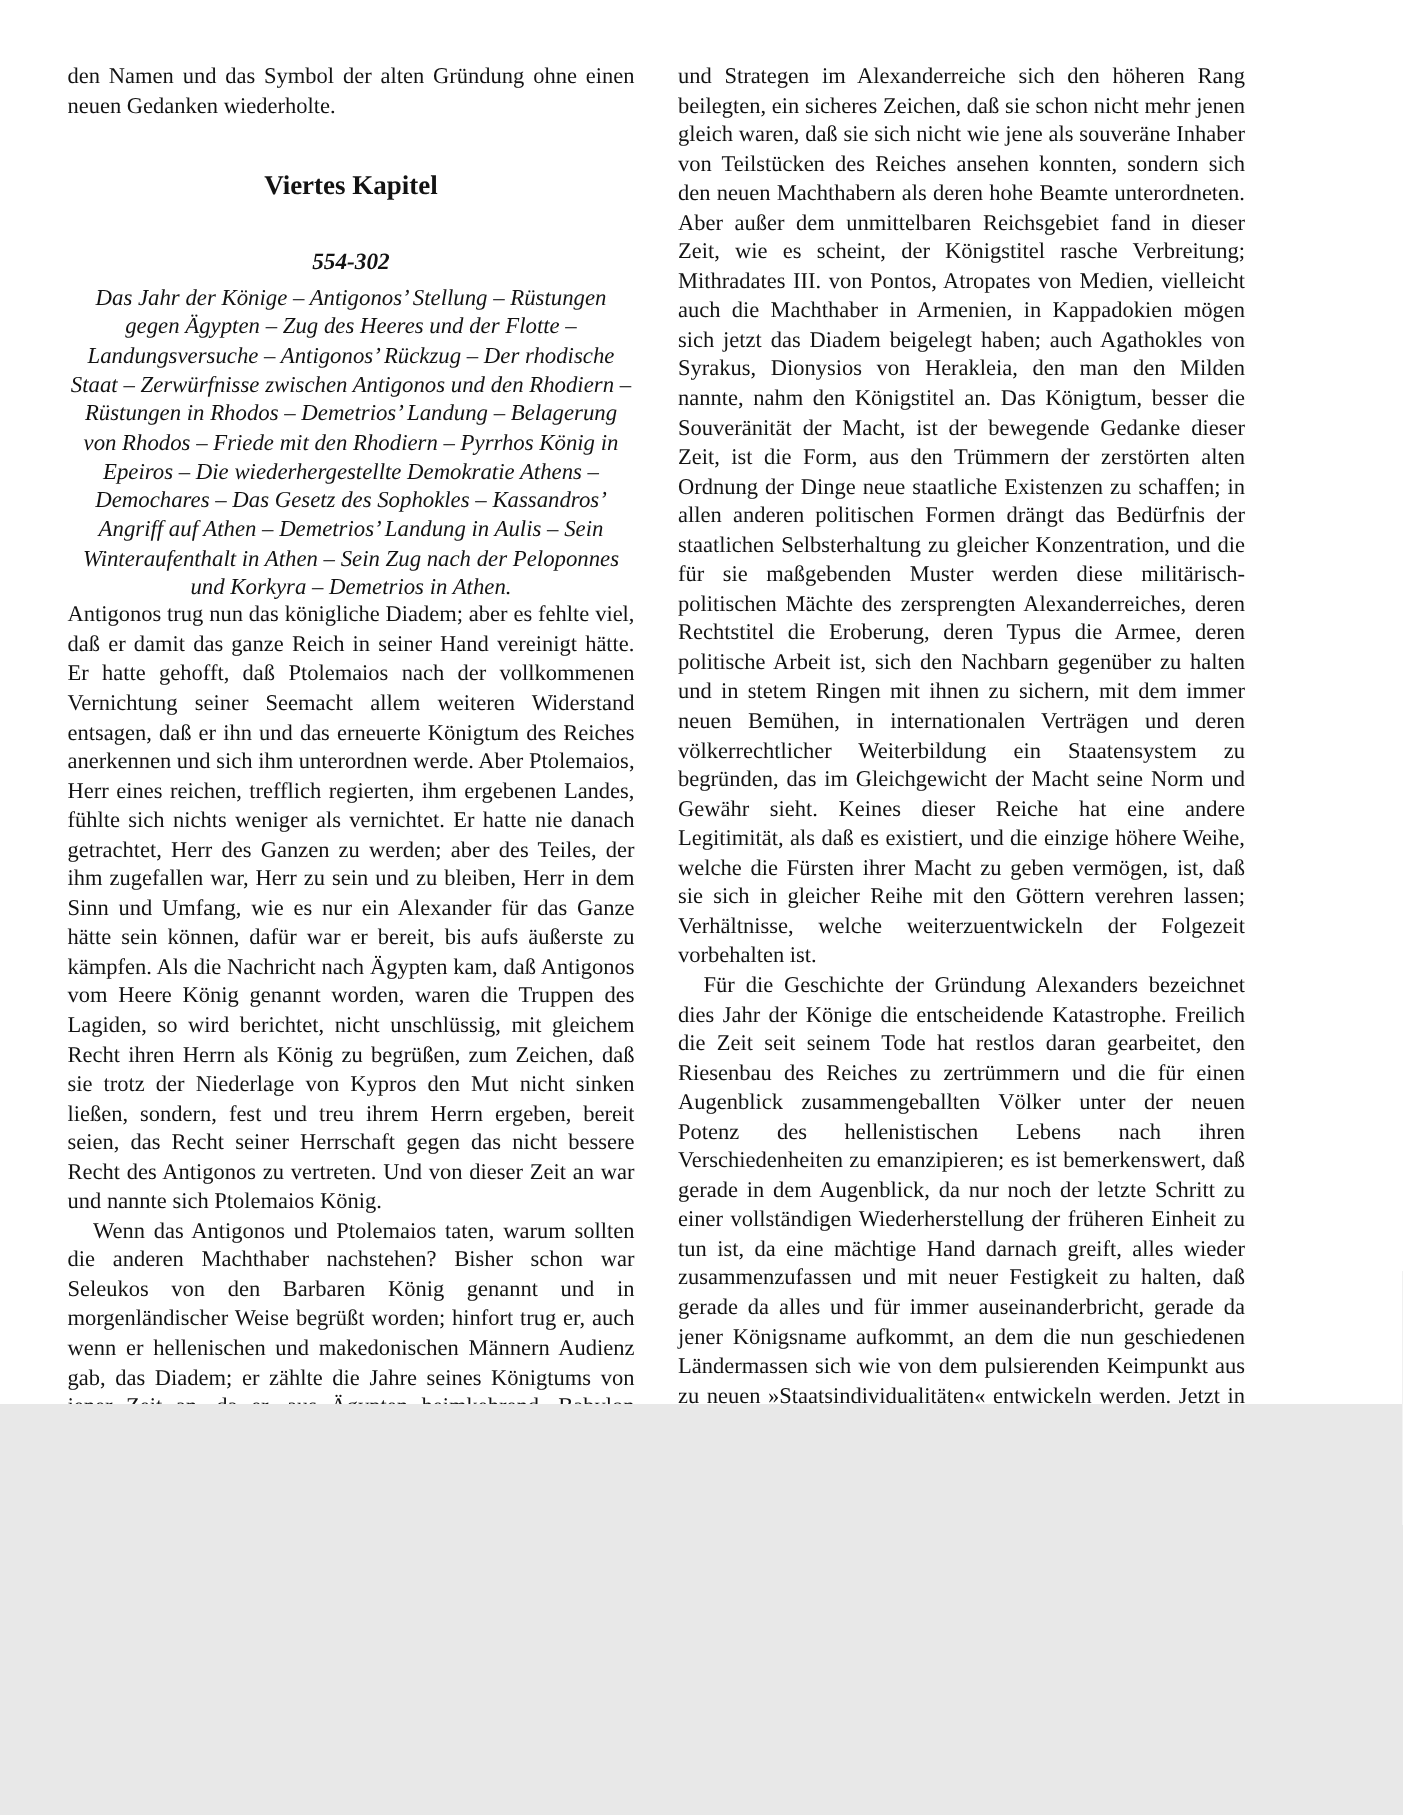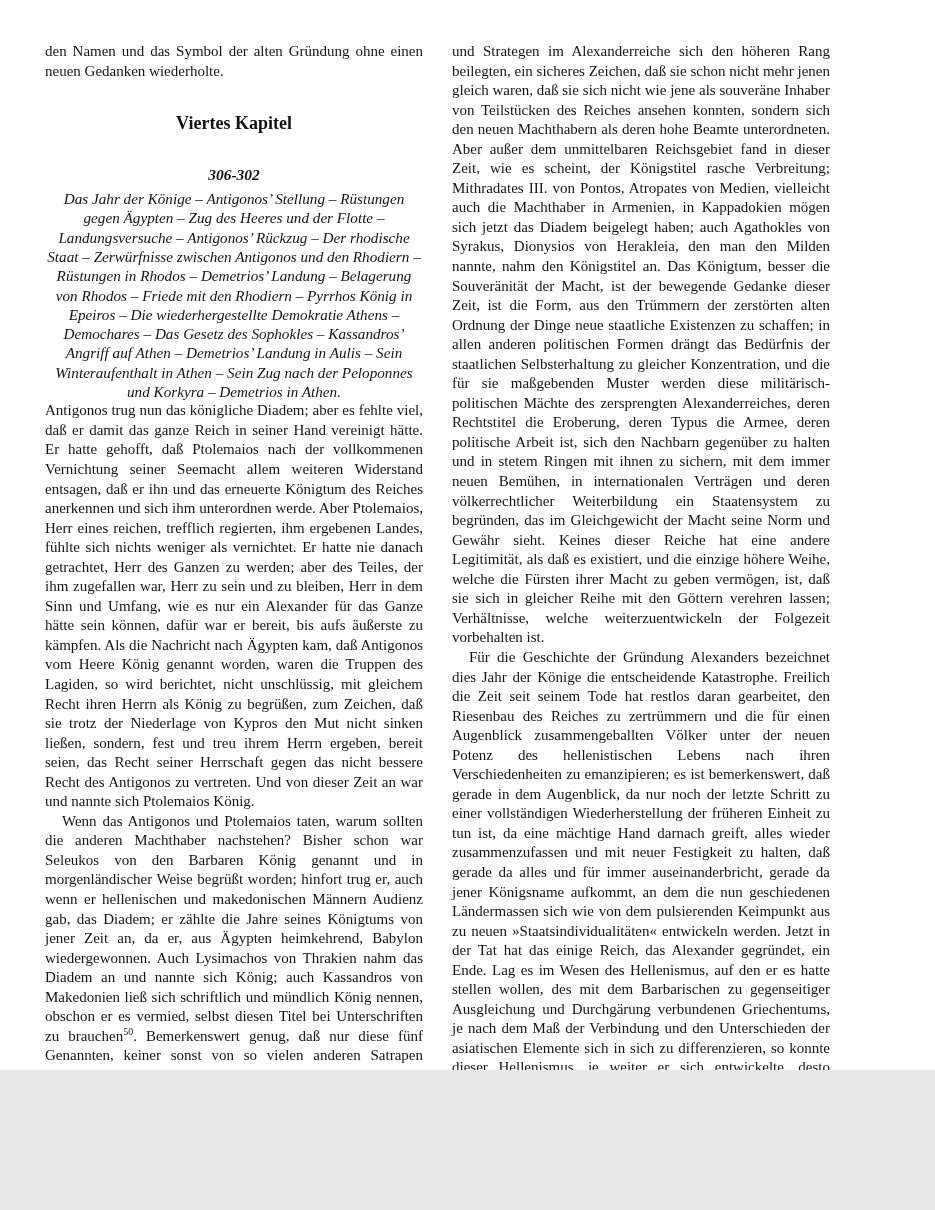--- a/index.html
+++ b/index.html
@@ -1,19 +1,19 @@
 <!DOCTYPE html>
 <html lang="de"><head>
 <meta charset="utf-8">
 <style>
   html, body { margin: 0; padding: 0; background: #e8e8e8; }
   .page {
     position: relative;
     width: 935px;
-    height: 1070px;
+    height: 936px;
     margin: 0 auto;
     background: #ffffff;
     color: #131313;
     font-family: "Liberation Serif", "DejaVu Serif", serif;
     overflow: hidden;
   }
   .columns {
     display: flex;
     gap: 29px;
     padding: 42px 0 0 45px;
@@ -71,21 +71,21 @@
 <body>
 
 <div class="page">
   <div class="columns">
 
     <div class="col">
       <p class="continuation para">den Namen und das Symbol der alten Gründung ohne einen neuen Gedanken wiederholte.</p>
 
       <h2 class="chapter-title">Viertes Kapitel</h2>
 
-      <div class="chapter-years">306-302</div>
+      <div class="chapter-years">554-302</div>
 
       <div class="chapter-summary">Das Jahr der Könige – Antigonos’ Stellung – Rüstungen gegen Ägypten – Zug des Heeres und der Flotte – Landungsversuche – Antigonos’ Rückzug – Der rhodische Staat – Zerwürfnisse zwischen Antigonos und den Rhodiern – Rüstungen in Rhodos – Demetrios’ Landung – Belagerung von Rhodos – Friede mit den Rhodiern – Pyrrhos König in Epeiros – Die wiederhergestellte Demokratie Athens – Demochares – Das Gesetz des Sophokles – Kassandros’ Angriff auf Athen – Demetrios’ Landung in Aulis – Sein Winteraufenthalt in Athen – Sein Zug nach der Peloponnes und Korkyra – Demetrios in Athen.</div>
 
       <p class="para body-start">Antigonos trug nun das königliche Diadem; aber es fehlte viel, daß er damit das ganze Reich in seiner Hand vereinigt hätte. Er hatte gehofft, daß Ptolemaios nach der vollkommenen Vernichtung seiner Seemacht allem weiteren Widerstand entsagen, daß er ihn und das erneuerte Königtum des Reiches anerkennen und sich ihm unterordnen werde. Aber Ptolemaios, Herr eines reichen, trefflich regierten, ihm ergebenen Landes, fühlte sich nichts weniger als vernichtet. Er hatte nie danach getrachtet, Herr des Ganzen zu werden; aber des Teiles, der ihm zugefallen war, Herr zu sein und zu bleiben, Herr in dem Sinn und Umfang, wie es nur ein Alexander für das Ganze hätte sein können, dafür war er bereit, bis aufs äußerste zu kämpfen. Als die Nachricht nach Ägypten kam, daß Antigonos vom Heere König genannt worden, waren die Truppen des Lagiden, so wird berichtet, nicht unschlüssig, mit gleichem Recht ihren Herrn als König zu begrüßen, zum Zeichen, daß sie trotz der Niederlage von Kypros den Mut nicht sinken ließen, sondern, fest und treu ihrem Herrn ergeben, bereit seien, das Recht seiner Herrschaft gegen das nicht bessere Recht des Antigonos zu vertreten. Und von dieser Zeit an war und nannte sich Ptolemaios König.</p>
 
       <p class="para indented justify-last"><span>Wenn das Antigonos und Ptolemaios taten, warum sollten die anderen Machthaber nachstehen? Bisher schon war Seleukos von den Barbaren König genannt und in morgenländischer Weise begrüßt worden; hinfort trug er, auch wenn er hellenischen und makedonischen Männern Audienz gab, das Diadem; er zählte die Jahre seines Königtums von jener Zeit an, da er, aus Ägypten heimkehrend, Babylon wiedergewonnen. Auch Lysimachos von Thrakien nahm das Diadem an und nannte sich König; auch Kassandros von Makedonien ließ sich schriftlich und mündlich König nennen, obschon er es vermied, selbst diesen Titel bei Unterschriften zu brauchen</span><sup class="fnref">50</sup><span>. Bemerkenswert genug, daß nur diese fünf Genannten, keiner sonst von so vielen anderen Satrapen</span></p>
     </div>
 
     <div class="col">
       <p class="para">und Strategen im Alexanderreiche sich den höheren Rang beilegten, ein sicheres Zeichen, daß sie schon nicht mehr jenen gleich waren, daß sie sich nicht wie jene als souveräne Inhaber von Teilstücken des Reiches ansehen konnten, sondern sich den neuen Machthabern als deren hohe Beamte unterordneten. Aber außer dem unmittelbaren Reichsgebiet fand in dieser Zeit, wie es scheint, der Königstitel rasche Verbreitung; Mithradates III. von Pontos, Atropates von Medien, vielleicht auch die Machthaber in Armenien, in Kappadokien mögen sich jetzt das Diadem beigelegt haben; auch Agathokles von Syrakus, Dionysios von Herakleia, den man den Milden nannte, nahm den Königstitel an. Das Königtum, besser die Souveränität der Macht, ist der bewegende Gedanke dieser Zeit, ist die Form, aus den Trümmern der zerstörten alten Ordnung der Dinge neue staatliche Existenzen zu schaffen; in allen anderen politischen Formen drängt das Bedürfnis der staatlichen Selbsterhaltung zu gleicher Konzentration, und die für sie maßgebenden Muster werden diese militärisch-politischen Mächte des zersprengten Alexanderreiches, deren Rechtstitel die Eroberung, deren Typus die Armee, deren politische Arbeit ist, sich den Nachbarn gegenüber zu halten und in stetem Ringen mit ihnen zu sichern, mit dem immer neuen Bemühen, in internationalen Verträgen und deren völkerrechtlicher Weiterbildung ein Staatensystem zu begründen, das im Gleichgewicht der Macht seine Norm und Gewähr sieht. Keines dieser Reiche hat eine andere Legitimität, als daß es existiert, und die einzige höhere Weihe, welche die Fürsten ihrer Macht zu geben vermögen, ist, daß sie sich in gleicher Reihe mit den Göttern verehren lassen; Verhältnisse, welche weiterzuentwickeln der Folgezeit vorbehalten ist.</p>

